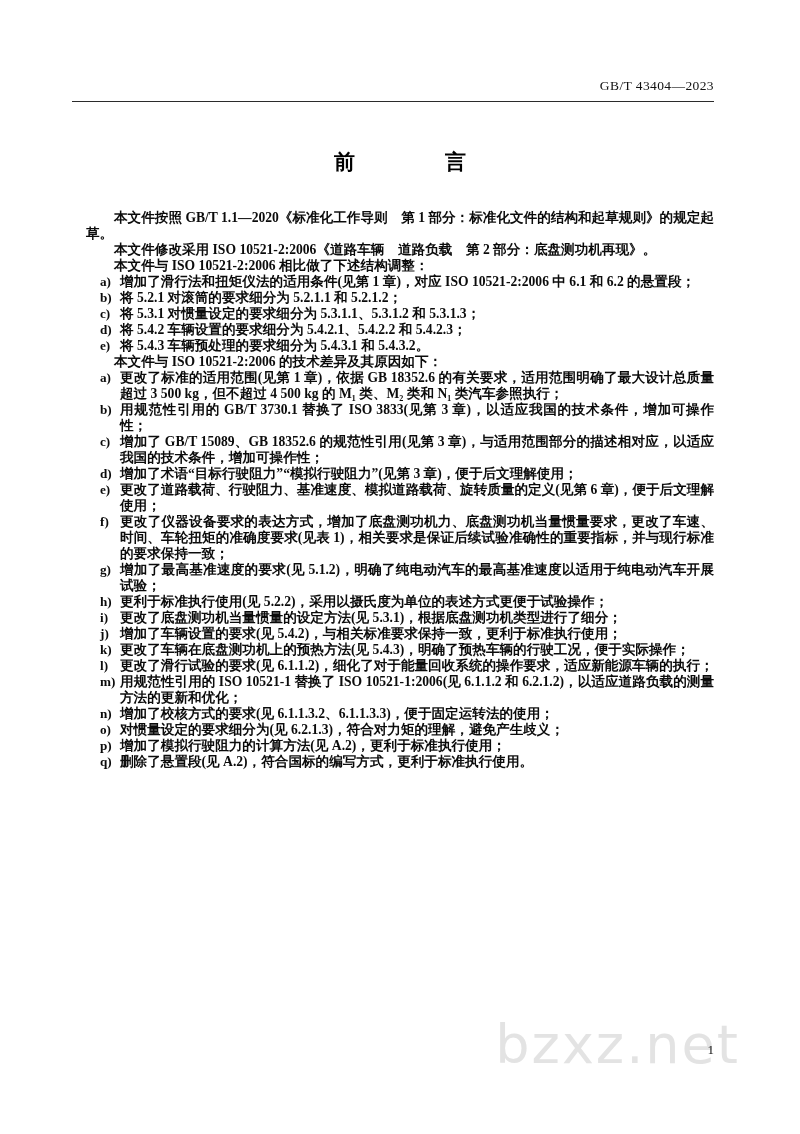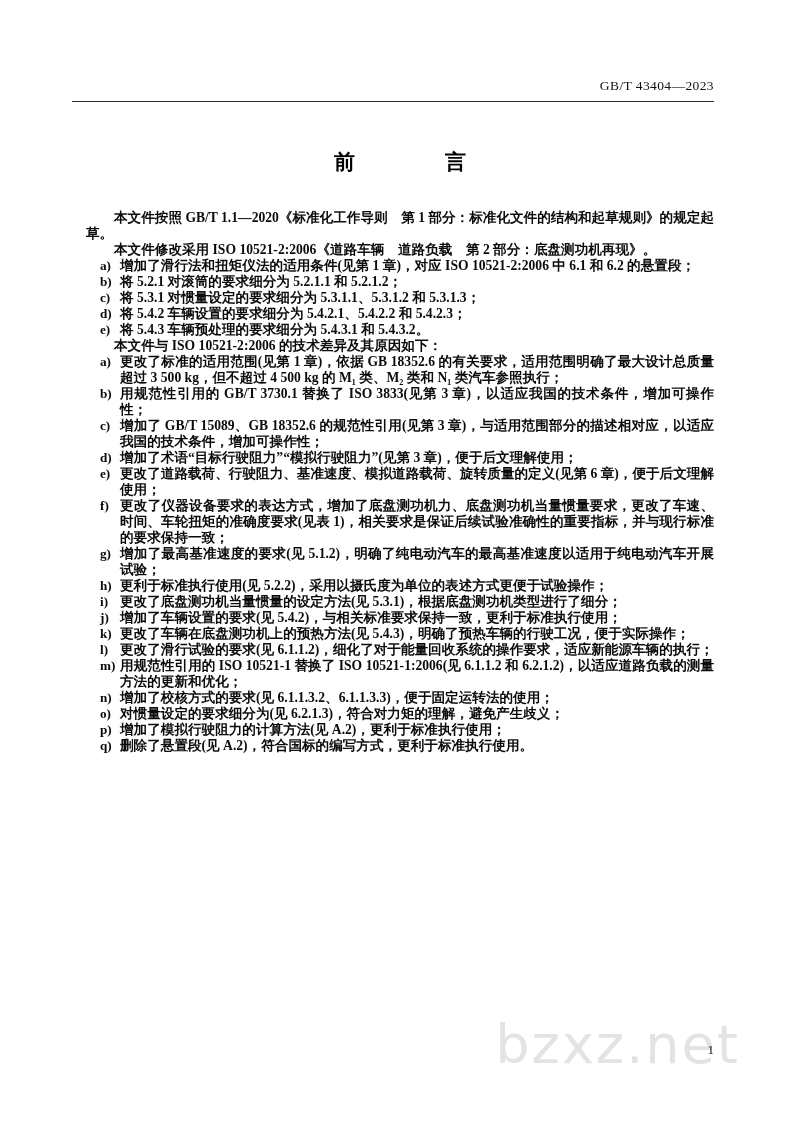--- a/index.html
+++ b/index.html
@@ -129,20 +129,21 @@
       <div class="header-code">GB/T 43404—2023</div>
       <div class="header-rule"></div>
     </div>
 
     <div class="doc-title">前　　言</div>
 
     <div class="body">
 
       <p class="para">本文件按照 GB/T 1.1—2020《标准化工作导则　第 1 部分：标准化文件的结构和起草规则》的规定起草。</p>
       <p class="para">本文件修改采用 ISO 10521-2:2006《道路车辆　道路负载　第 2 部分：底盘测功机再现》。</p>
+      <p class="para">本文件与 ISO 10521-2:2006 相比做了下述结构调整：</p>
 
       <div class="item">
         <div class="item-label">a)</div>
         <div class="item-text">增加了滑行法和扭矩仪法的适用条件(见第 1 章)，对应 ISO 10521-2:2006 中 6.1 和 6.2 的悬置段；</div>
       </div>
       <div class="item">
         <div class="item-label">b)</div>
         <div class="item-text">将 5.2.1 对滚筒的要求细分为 5.2.1.1 和 5.2.1.2；</div>
       </div>
       <div class="item">

